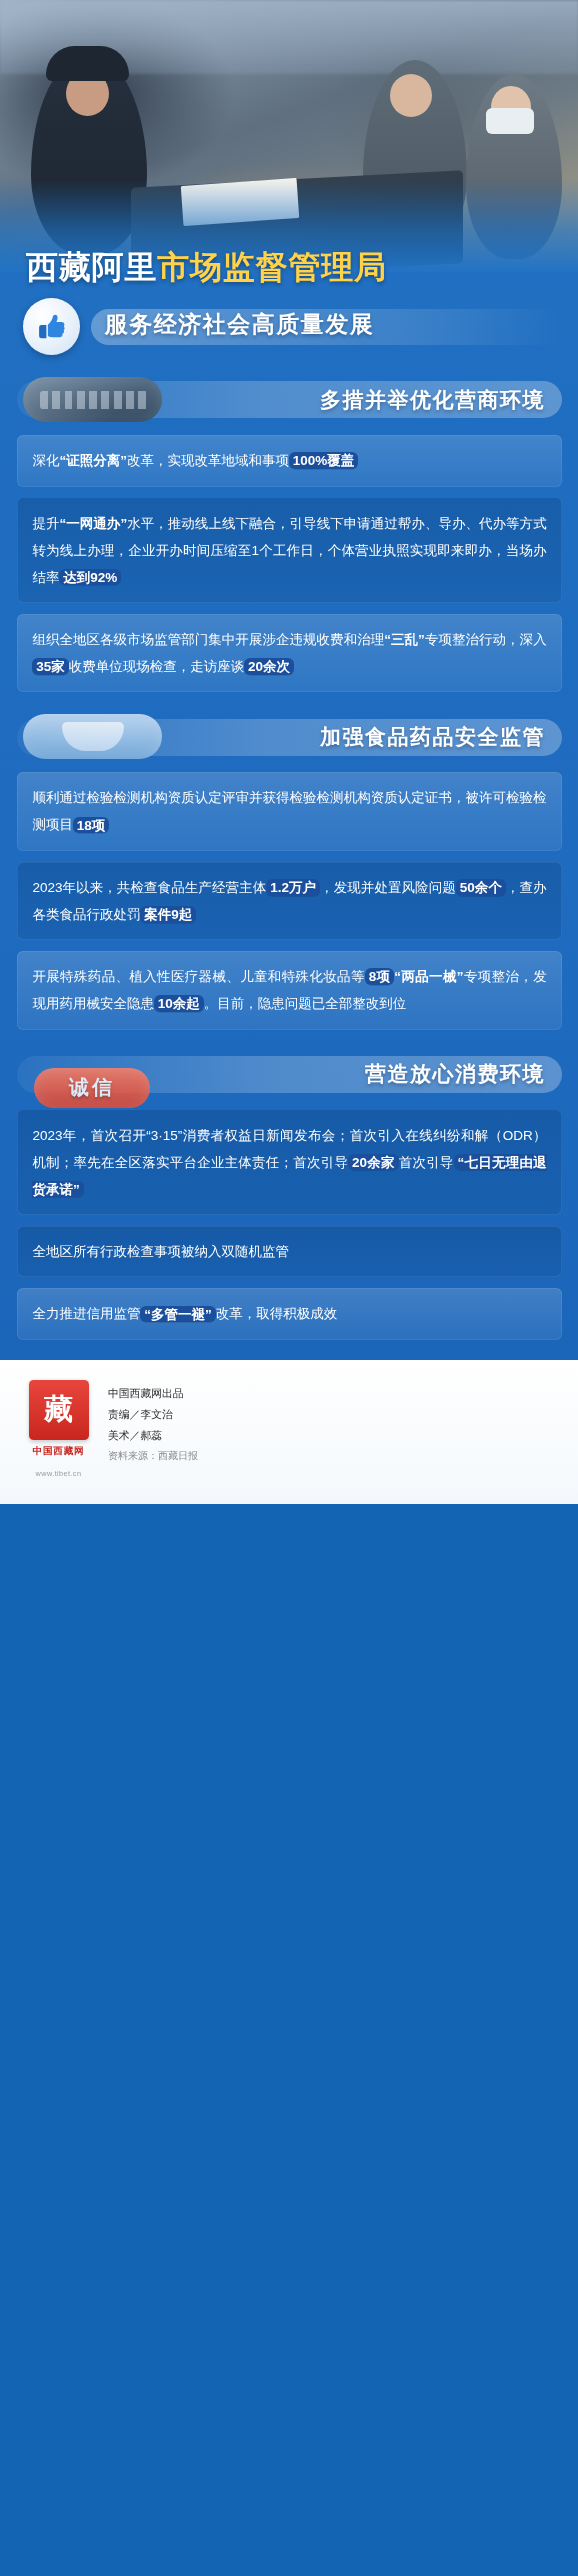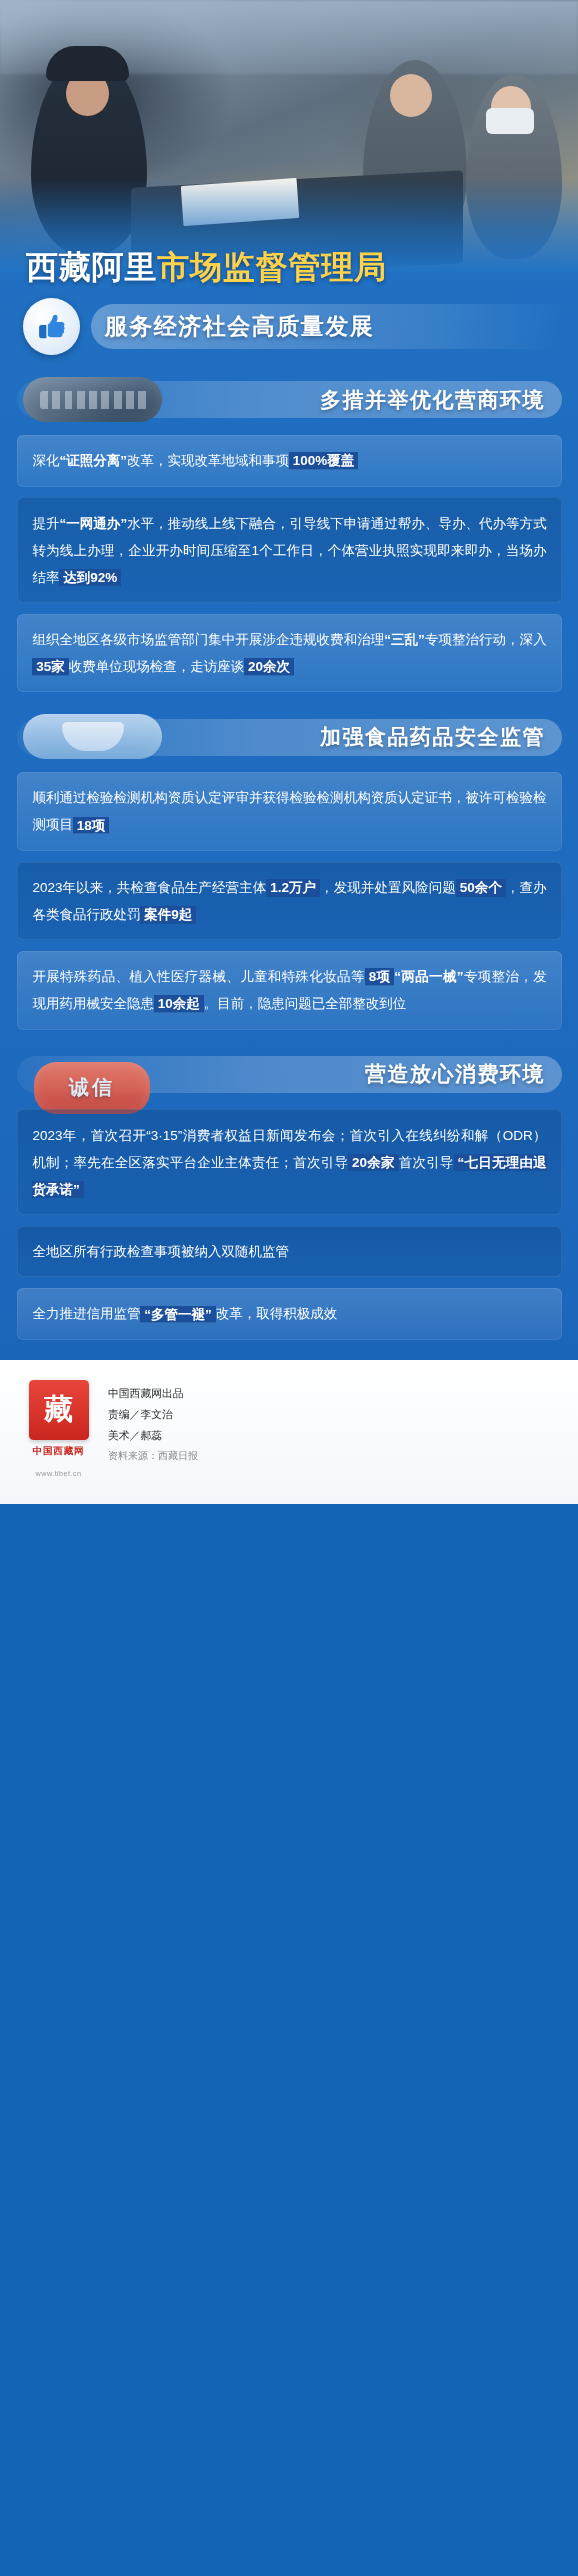--- a/index.html
+++ b/index.html
@@ -71,25 +71,25 @@
   .thumb-badge {
     width: 57px; height: 57px; border-radius: 50%;
     background: radial-gradient(circle at 34% 30%, #ffffff 0%, #e8f1fb 55%, #cfe0f3 100%);
     box-shadow: 0 2.3px 7.7px rgba(0,0,0,.25);
     display: flex; align-items: center; justify-content: center;
     flex: none;
   }
   .thumb-badge svg { display:block; }
   .subtitle-pill {
     flex: 1 1 auto;
-    height: 45px;
+    height: 36px;
     margin-right: 18.5px;
     border-radius: 22.4px 7.7px 7.7px 22.4px;
     background: linear-gradient(90deg, rgba(255,255,255,.30), rgba(255,255,255,.10) 75%, rgba(255,255,255,0));
-    display: flex; align-items: center;
+    display: flex; align-items: flex-start;
   }
   .subtitle-pill span {
     color: #ffffff; font-size: 23px; font-weight: bold; letter-spacing: 1.5px;
     padding-left: 14px; text-shadow: 0 1.5px 3.9px rgba(0,0,0,.3);
   }
 
   .intro {
     color: #ffffff; font-size: 13.5px; line-height: 1.95;
     padding: 14px 26px 4.6px 26px; text-align: justify;
   }
@@ -125,21 +125,21 @@
   .sec-head .deco.shield {
     background: linear-gradient(180deg,#cfe3f6,#7fb0dc);
   }
   .sec-head .deco.shield::after {
     content:""; position:absolute; left:39px; top:7.7px; width:62px; height:29px;
     background: linear-gradient(180deg,#ffffff,#d4e6f8);
     border-radius: 6.2px 6.2px 31px 31px;
   }
   .sec-head .deco.trust {
     background: linear-gradient(180deg,#ff7a5c,#e2432b);
-    left: 17px; width: 116px; height: 52px; top: 12px;
+    left: 17px; width: 116px; height: 40px; top: 18px;
   }
   .sec-head .deco.trust .tx {
     position:absolute; inset:0; display:flex; align-items:center; justify-content:center;
     color:#fff; font-size: 20px; font-weight: bold; letter-spacing: 3.1px;
     text-shadow: 0 1.5px 3.1px rgba(0,0,0,.3);
   }
   .sec-head h2 {
     position: relative;
     color: #ffffff; font-size: 21px; font-weight: bold; letter-spacing: 1.5px;
     padding-right: 17px; text-shadow: 0 1.5px 3.9px rgba(0,0,0,.28);
@@ -157,21 +157,21 @@
     text-align: justify;
     background: linear-gradient(180deg, rgba(255,255,255,.16), rgba(255,255,255,.07));
     box-shadow: inset 0 0 0 0.8px rgba(255,255,255,.10);
   }
   .card.alt {
     background: linear-gradient(180deg, rgba(9,62,122,.32), rgba(9,62,122,.18));
   }
   .hl {
     color: #ffffff; font-weight: bold;
     background: #1b4f9b;
-    border-radius: 0;
+    border-radius: 6px;
     padding: 0.8px 3.9px;
     box-shadow: 0 0.8px 0 rgba(0,0,0,.15);
   }
   .q { font-weight: bold; }
 
   
   .footer {
     margin-top: 20px;
     background: linear-gradient(180deg, #ffffff 0%, #f4f8fc 100%);
     padding: 20px 23px 26px 23px;

